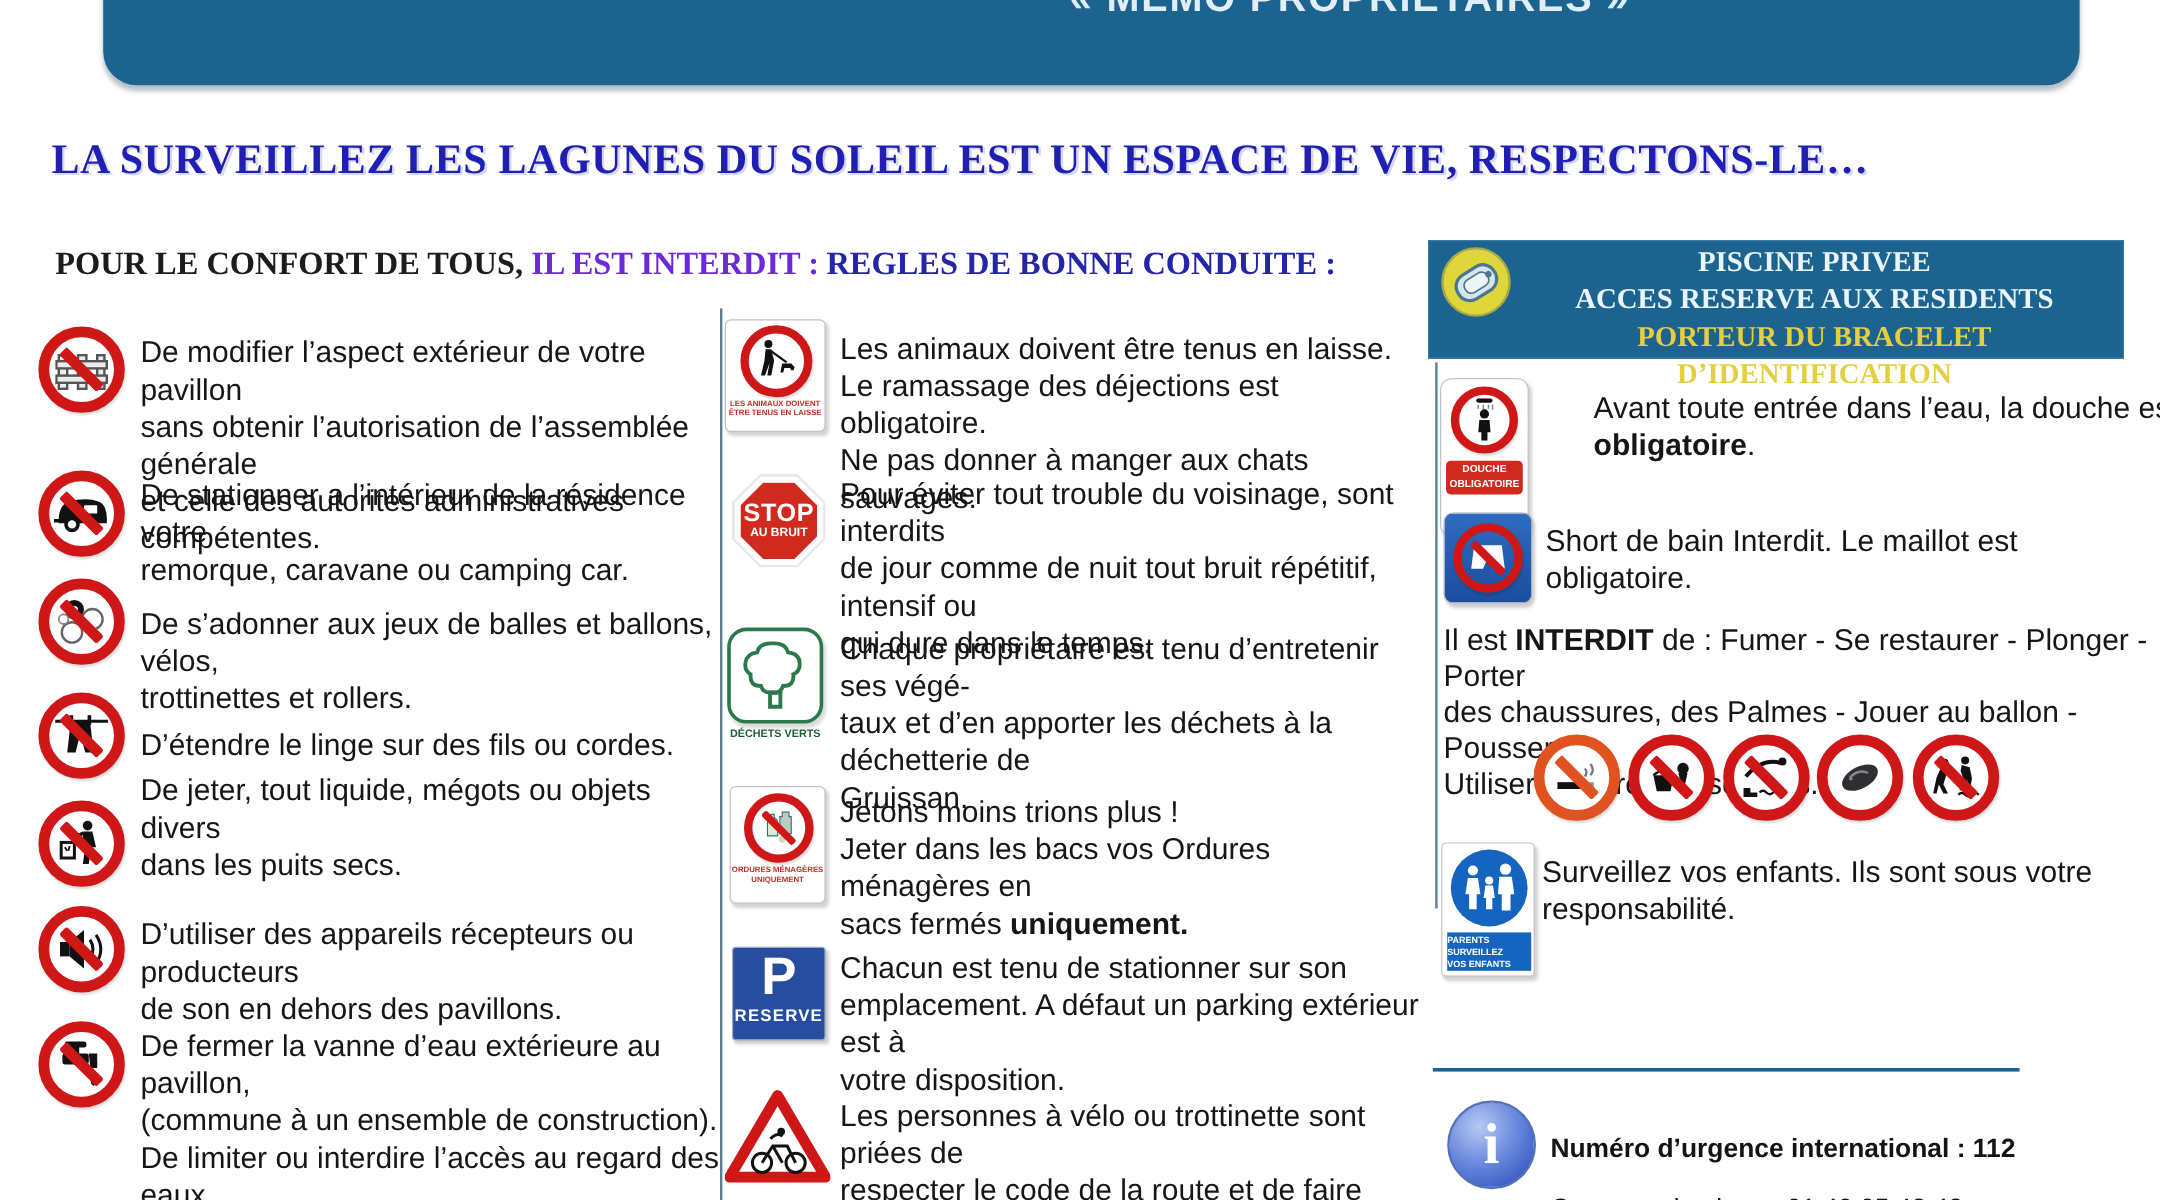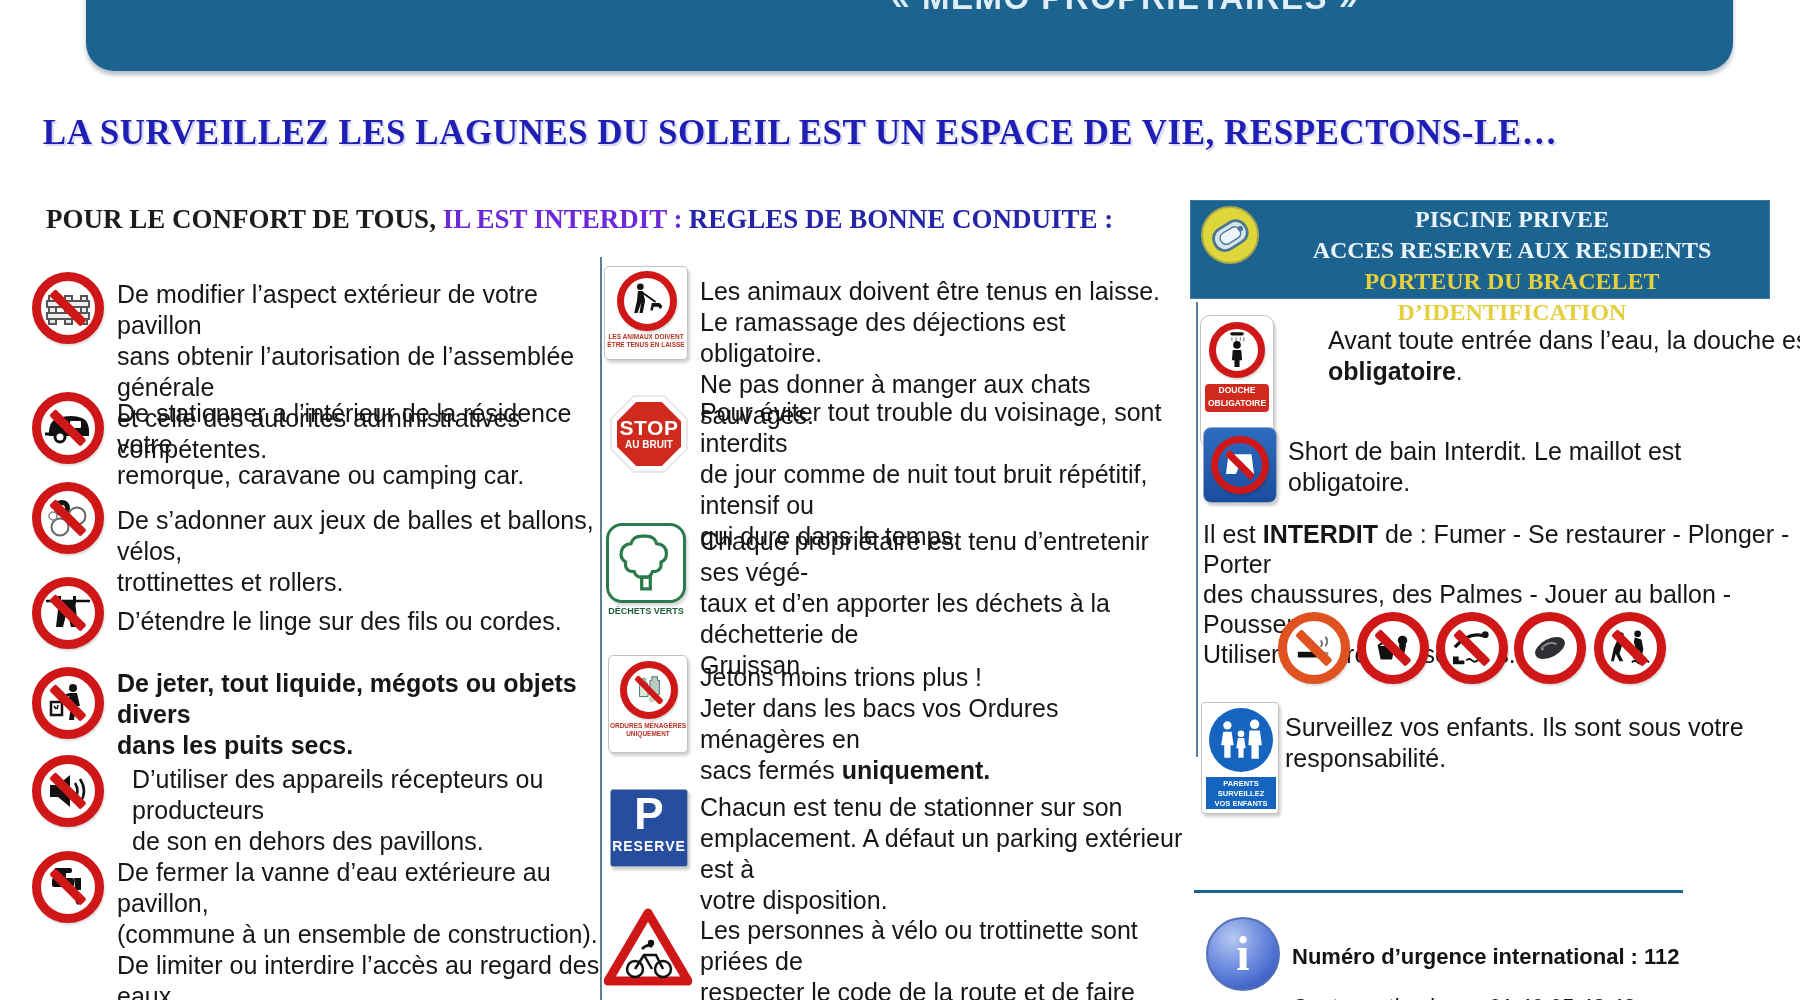--- a/index.html
+++ b/index.html
@@ -138,32 +138,32 @@
   <div class="ring" style="left:32px;top:667px;width:72px;height:72px;">
     <svg width="44" height="42" viewBox="0 0 44 42">
         <circle cx="27" cy="6" r="4" fill="#111"></circle>
         <path d="M24 11 h7 l3 13 h-4 l-2 14 h-5 l2-14 h-4 z" fill="#111"></path>
         <path d="M24 12 L13 17" stroke="#111" stroke-width="3"></path>
         <rect x="5" y="20" width="11" height="13" fill="none" stroke="#111" stroke-width="2.5"></rect>
         <path d="M8 24 l2 3 m2-4 l-1 4" stroke="#111" stroke-width="1.5" fill="none"></path>
       </svg>
     <div class="slash"></div>
   </div>
-  <div class="txt" style="left:117px;top:668px;width:480px;font-weight:bold;">De jeter, tout liquide, mégots ou objets divers
+  <div class="txt" style="left:117px;top:644px;width:480px;">De jeter, tout liquide, mégots ou objets divers
 dans les puits secs.</div>
 
   <div class="ring" style="left:32px;top:755px;width:72px;height:72px;">
     <svg width="44" height="42" viewBox="0 0 44 42">
         <rect x="4" y="15" width="8" height="12" fill="#111"></rect>
         <path d="M12 15 L24 5 v32 L12 27 Z" fill="#111"></path>
         <path d="M29 13 q5 8 0 16 M34 9 q8 12 0 24" stroke="#111" stroke-width="2.5" fill="none"></path>
       </svg>
     <div class="slash"></div>
   </div>
-  <div class="txt" style="left:132px;top:764px;width:480px;">D’utiliser des appareils récepteurs ou producteurs
+  <div class="txt" style="left:117px;top:764px;width:480px;">D’utiliser des appareils récepteurs ou producteurs
 de son en dehors des pavillons.</div>
 
   <div class="ring" style="left:32px;top:851px;width:72px;height:72px;">
     <svg width="44" height="44" viewBox="0 0 44 44">
         <rect x="6" y="13" width="22" height="9" rx="2" fill="#111"></rect>
         <rect x="14" y="7" width="6" height="8" fill="#111"></rect>
         <rect x="8" y="3" width="18" height="5" rx="2" fill="#111"></rect>
         <path d="M28 13 h7 v9 h-6 z" fill="#111"></path>
         <rect x="29" y="21" width="6" height="4" fill="#111"></rect>
         <path d="M32 30 q5 7 0 10 q-5-3 0-10" fill="#111"></path>
@@ -354,21 +354,21 @@
           <g fill="#fff">
             <circle cx="9" cy="6" r="4"></circle>
             <path d="M5 12 h8 l2 13 h-3 v12 h-6 V25 H3 Z"></path>
             <circle cx="35" cy="5" r="4.5"></circle>
             <path d="M30 11 h10 l2 14 h-3 v13 h-7 V25 h-3 Z"></path>
             <circle cx="22" cy="14" r="3.2"></circle>
             <path d="M19 18 h6 l1.5 10 h-2 v9 h-5 v-9 h-2 Z"></path>
           </g>
         </svg>
     </div>
-    <div style="position:absolute;left:4px;top:74px;width:70px;height:32px;background:#1565c0;color:#fff;text-align:center;font:bold 7.5px/10px 'Liberation Sans',sans-serif;white-space:pre-line;padding-top:2px;box-sizing:border-box;">PARENTS
+    <div style="position:absolute;left:4px;top:74px;width:70px;height:32px;background:#1565c0;color:#fff;font:bold 7.5px/10px 'Liberation Sans',sans-serif;white-space:pre-line;padding-top:2px;box-sizing:border-box;">PARENTS
 SURVEILLEZ
 VOS ENFANTS</div>
   </div>
   <div class="txt" style="left:1285px;top:712px;width:500px;">Surveillez vos enfants. Ils sont sous votre
 responsabilité.</div>
 
   <div class="hdiv" style="left:1194px;top:890px;width:489px;"></div>
 
   <div class="info" style="left:1206px;top:917px;">
       <span>i</span>

